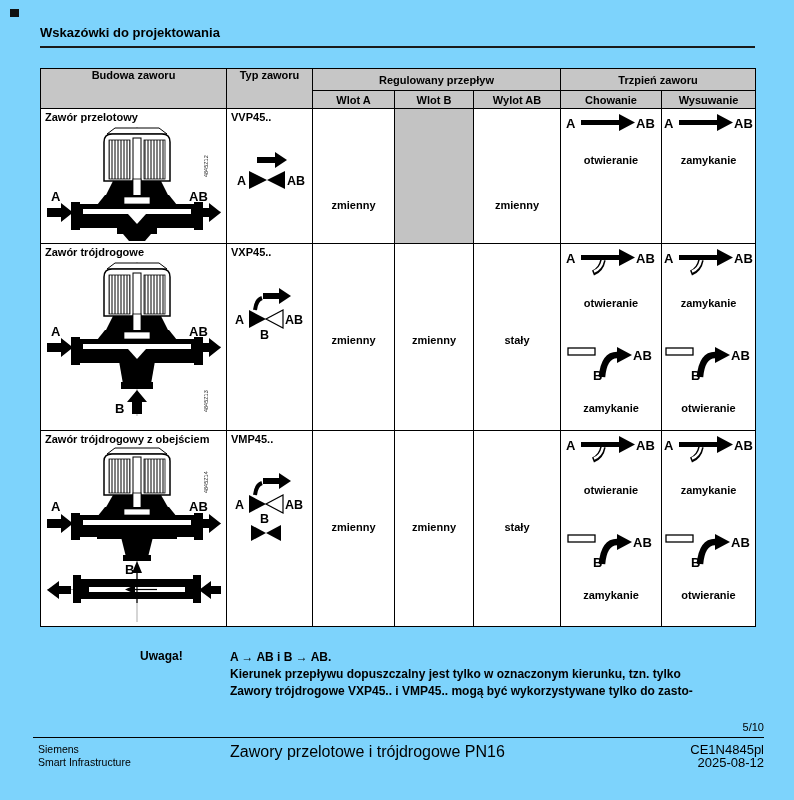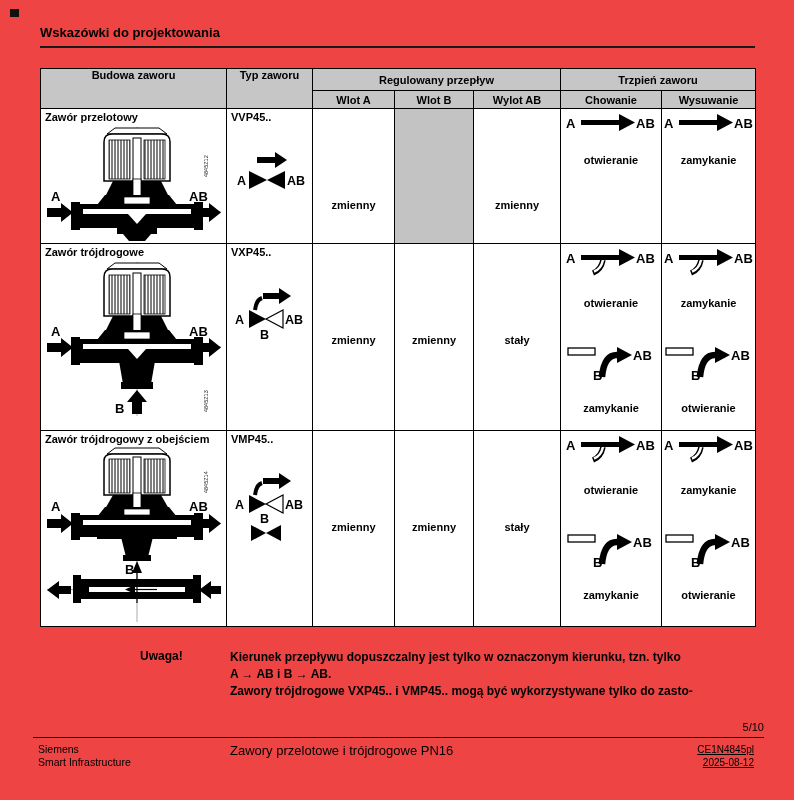--- a/index.html
+++ b/index.html
@@ -1,16 +1,16 @@
 <!DOCTYPE html>
 <html><head>
 <meta charset="utf-8">
 <style>
   html,body { margin:0; padding:0; background:#fff; }
-  .page { position:relative; width:794px; height:800px; background:#ef4444; overflow:hidden;
+  .page { position:relative; width:794px; height:800px; background:#7dd3fc; overflow:hidden;
           font-family:"Liberation Sans", sans-serif; color:#000; }
 
   .corner-mark { position:absolute; left:10px; top:9px; width:9px; height:8px; background:#111; }
 
   .title { position:absolute; left:40px; top:25px; font-size:13px; font-weight:bold; }
   .title-rule { position:absolute; left:40px; top:46px; width:715px; border-top:2px solid #1a1a1a; }
 
   table.main { position:absolute; left:40px; top:68px; width:715px;
                border-collapse:collapse; table-layout:fixed; }
   table.main th, table.main td { border:1px solid #000; padding:0; }
@@ -36,22 +36,22 @@
   svg text { font-family:"Liberation Sans", sans-serif; font-weight:bold; fill:#000; }
   .code-text { font-weight:normal; fill:#222; }
 
   .note-label { position:absolute; left:140px; top:649px; font-size:12px; font-weight:bold; }
   .note-text  { position:absolute; left:230px; top:649px; width:535px; font-size:12px;
                 font-weight:bold; line-height:17px; }
 
   .page-num { position:absolute; right:30px; top:721px; font-size:11px; }
   .footer-rule { position:absolute; left:33px; top:737px; width:731px; border-top:1px solid #000; }
   .footer-left  { position:absolute; left:38px;  top:743px; font-size:10.5px; line-height:13px; }
-  .footer-center{ position:absolute; left:230px; top:743px; font-size:13px; }
-  .footer-right { position:absolute; right:40px; top:743px; font-size:10px; line-height:13px; text-align:right;text-decoration:underline; }
+  .footer-center{ position:absolute; left:230px; top:743px; font-size:16px; }
+  .footer-right { position:absolute; right:30px; top:743px; font-size:13px; line-height:13px; text-align:right; }
 </style>
 </head>
 <body>
 
 <svg width="0" height="0" style="position:absolute">
   <defs>
     <pattern id="hatch" width="3" height="4" patternUnits="userSpaceOnUse">
       <rect width="3" height="4" fill="#fff"></rect>
       <line x1="1" y1="0" x2="1" y2="4" stroke="#000" stroke-width="1"></line>
     </pattern>
@@ -359,22 +359,22 @@
           </svg>
           <div class="picto-label">otwieranie</div>
         </div>
       </td>
     </tr>
   </tbody>
     </table>
 
   <div class="note-label">Uwaga!</div>
   <div class="note-text">
+    <div>A → AB i B → AB.</div>
     <div>Kierunek przepływu dopuszczalny jest tylko w oznaczonym kierunku, tzn. tylko</div>
-    <div>A → AB i B → AB.</div>
     <div>Zawory trójdrogowe VXP45.. i VMP45.. mogą być wykorzystywane tylko do zasto-</div>
   </div>
 
   <div class="page-num">5/10</div>
   <div class="footer-rule"></div>
   <div class="footer-left">
     <div>Siemens</div>
     <div>Smart Infrastructure</div>
   </div>
   <div class="footer-center">Zawory przelotowe i trójdrogowe PN16</div>

